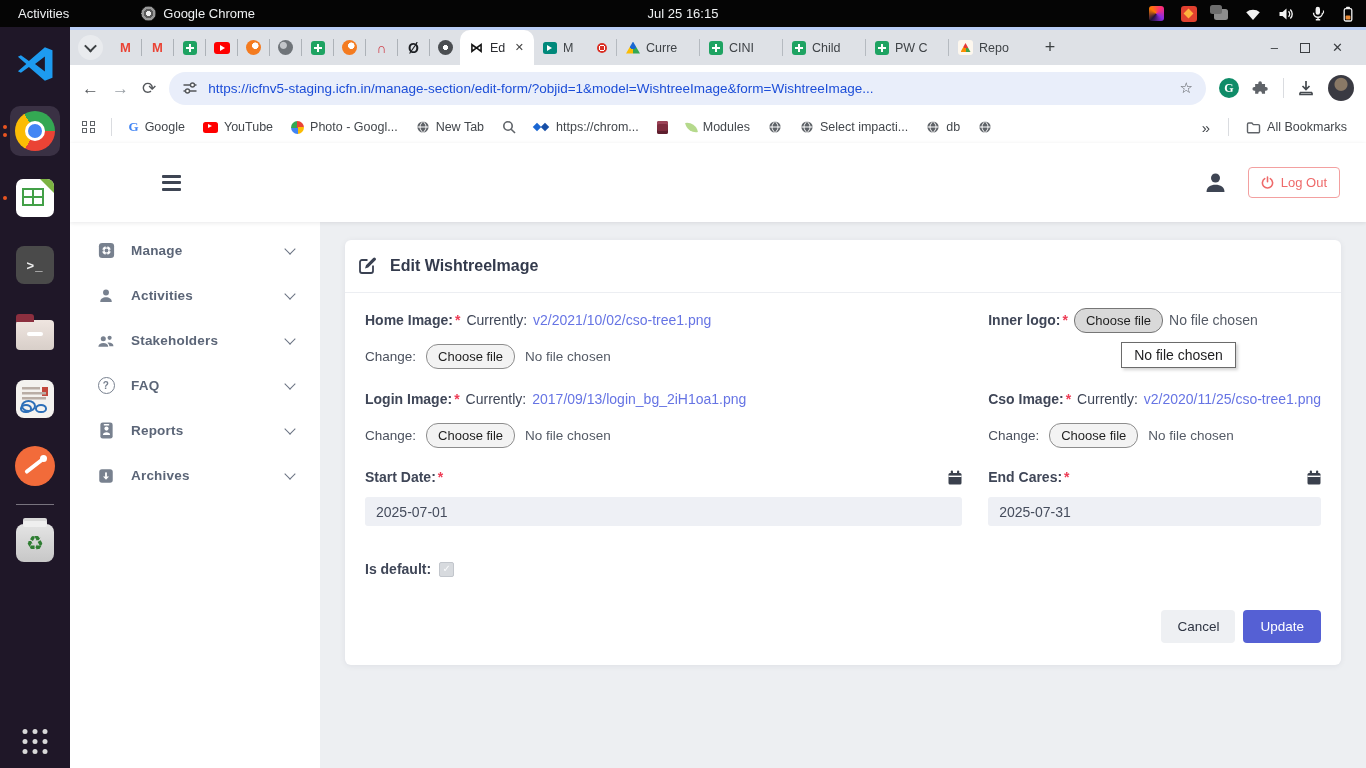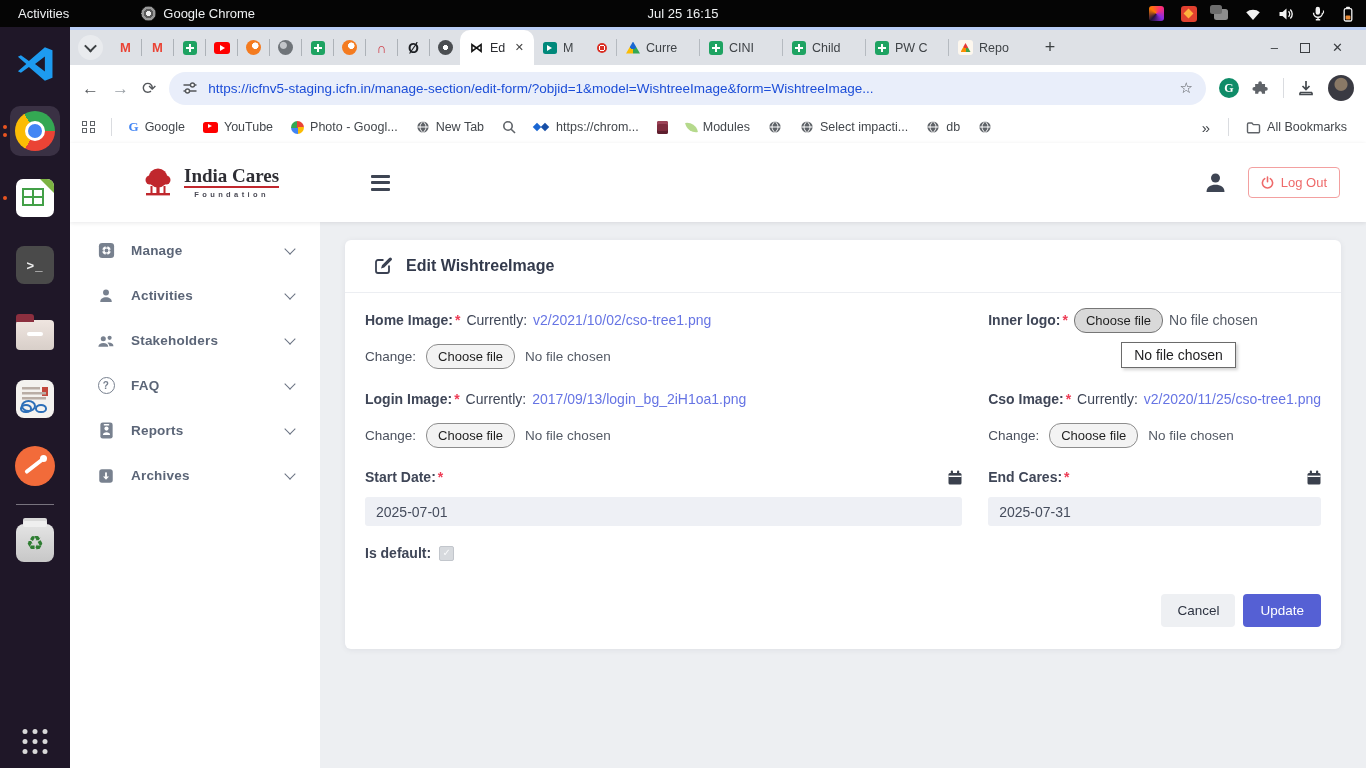--- a/index.html
+++ b/index.html
@@ -177,38 +177,38 @@
       font-size:13.5px;font-weight:bold;letter-spacing:.2px;cursor:pointer;}
   .side-icon{width:20px;display:flex;justify-content:center;align-items:center;flex:none;}
   .qcircle{width:15px;height:15px;border:1.8px solid #78818f;border-radius:50%;display:flex;align-items:center;
       justify-content:center;font-size:10px;color:#78818f;font-weight:bold;box-sizing:content-box;}
   .chev{margin-left:auto;width:7px;height:7px;border-right:1.8px solid #6a7383;border-bottom:1.8px solid #6a7383;
       transform:rotate(45deg);margin-top:-4px;}
 
   .main{flex:1;position:relative;min-width:0;}
   .card{position:absolute;left:25px;right:25px;top:18px;background:#fff;border-radius:6px;
       box-shadow:0 1px 6px rgba(30,35,50,.07);}
-  .card-header{display:flex;align-items:center;gap:13px;padding:16px 28px;border-bottom:1px solid #eceef2;text-align:right;}
+  .card-header{display:flex;align-items:center;gap:13px;padding:16px 12px;border-bottom:1px solid #eceef2;text-align:right;}
   .card-title{font-size:16px;font-weight:bold;color:#333a4c;}
   .card-body{padding:16px 20px 0;display:grid;grid-template-columns:1fr;column-gap:26px;}
   .flabel-line{display:flex;align-items:center;gap:6px;font-size:14px;color:#3f4657;margin-bottom:12px;height:22px;white-space:nowrap;}
   .flabel{font-weight:bold;}
   .req{color:#ee3d56;font-weight:bold;margin-left:-4px;}
   .flink{color:#6674e4;text-decoration:none;cursor:pointer;}
   .change-line{display:flex;align-items:center;gap:10px;font-size:13.5px;color:#4b515e;margin-bottom:18px;height:27px;}
   .btn-file{font-size:13px;color:#1f1f1f;background:#f3f3f3;border:1px solid #8d8d8d;border-radius:12px;
       padding:4px 11px;cursor:pointer;font-family:inherit;}
   .btn-file.hovered{background:#d9d9d9;border-color:#767676;}
   .nofile{color:#555b66;}
   .igroup{position:relative;}
   .tooltip{position:absolute;left:133px;top:33px;background:#fff;border:1px solid #6b6b6b;padding:4px 12px;
       font-size:14px;color:#1e1e20;box-shadow:2px 2px 3px rgba(0,0,0,.18);white-space:nowrap;z-index:5;}
   .date-line{display:flex;align-items:center;justify-content:space-between;margin-bottom:10px;height:20px;}
   .date-input{width:100%;box-sizing:border-box;height:29px;background:#eef0f5;border:0;border-radius:3px;
-      padding:0 11px;font-size:14px;color:#454c5c;font-family:inherit;margin-bottom:16px;outline:none;}
+      padding:0 11px;font-size:14px;color:#454c5c;font-family:inherit;margin-bottom:32px;outline:none;}
   .isdefault{display:flex;align-items:center;gap:8px;height:22px;}
   .cbx{width:13px;height:13px;background:#d7dade;border:1px solid #c2c6cc;border-radius:2px;display:flex;
       align-items:center;justify-content:center;font-size:10px;color:#fafbfc;line-height:1;cursor:default;}
   .formfooter{grid-column:1/3;display:flex;justify-content:flex-end;gap:8px;margin-top:30px;padding-bottom:22px;}
   .btn-cancel{background:#eef0f3;color:#2e3442;border:0;border-radius:4px;padding:9px 16px;font-size:13.5px;
       cursor:pointer;font-family:inherit;}
   .btn-update{background:#5560d4;color:#fff;border:0;border-radius:4px;padding:9px 17px;font-size:13.5px;
       cursor:pointer;font-family:Liberation Sans, sans-serif;}
 </style>
 </head>
@@ -509,35 +509,20 @@
         <svg width="15" height="13" viewBox="0 0 15 13">
             <path d="M1.5 3.2a1.2 1.2 0 0 1 1.2-1.2h3.2l1.4 1.6h5a1.2 1.2 0 0 1 1.2 1.2v5.8a1.2 1.2 0 0 1-1.2 1.2H2.7a1.2 1.2 0 0 1-1.2-1.2z" fill="none" stroke="#5f6368" stroke-width="1.4"></path>
           </svg>
         <span>All Bookmarks</span>
       </div>
     </div>
 
     <div class="page">
 
       <div class="site-header">
-        <div class="brand">
-          <svg width="36" height="34" viewBox="0 0 36 34">
-            <circle cx="18" cy="12" r="9.5" fill="#c0272d"></circle>
-            <circle cx="10" cy="14" r="4.5" fill="#c0272d"></circle>
-            <circle cx="26" cy="14" r="4.5" fill="#c0272d"></circle>
-            <rect x="16.4" y="18" width="3.2" height="9" fill="#c0272d"></rect>
-            <rect x="10.5" y="20" width="2" height="7" fill="#c0272d"></rect>
-            <rect x="23.5" y="20" width="2" height="7" fill="#c0272d"></rect>
-            <rect x="6" y="27" width="24" height="2.4" fill="#c0272d"></rect>
-          </svg>
-          <div class="brand-text">
-            <span class="brand-name">India Cares</span>
-            <span class="brand-sub">Foundation</span>
-          </div>
-        </div>
         <div class="hamburger">
             <i></i>
             <i></i>
             <i></i>
           </div>
         <div class="hdr-right">
           <svg width="25" height="25" viewBox="0 0 20 20">
             <circle cx="10" cy="6.4" r="3.6" fill="#3e4553"></circle>
             <path d="M2.8 17.5c0-4 3.2-5.8 7.2-5.8s7.2 1.8 7.2 5.8z" fill="#3e4553"></path>
           </svg>

